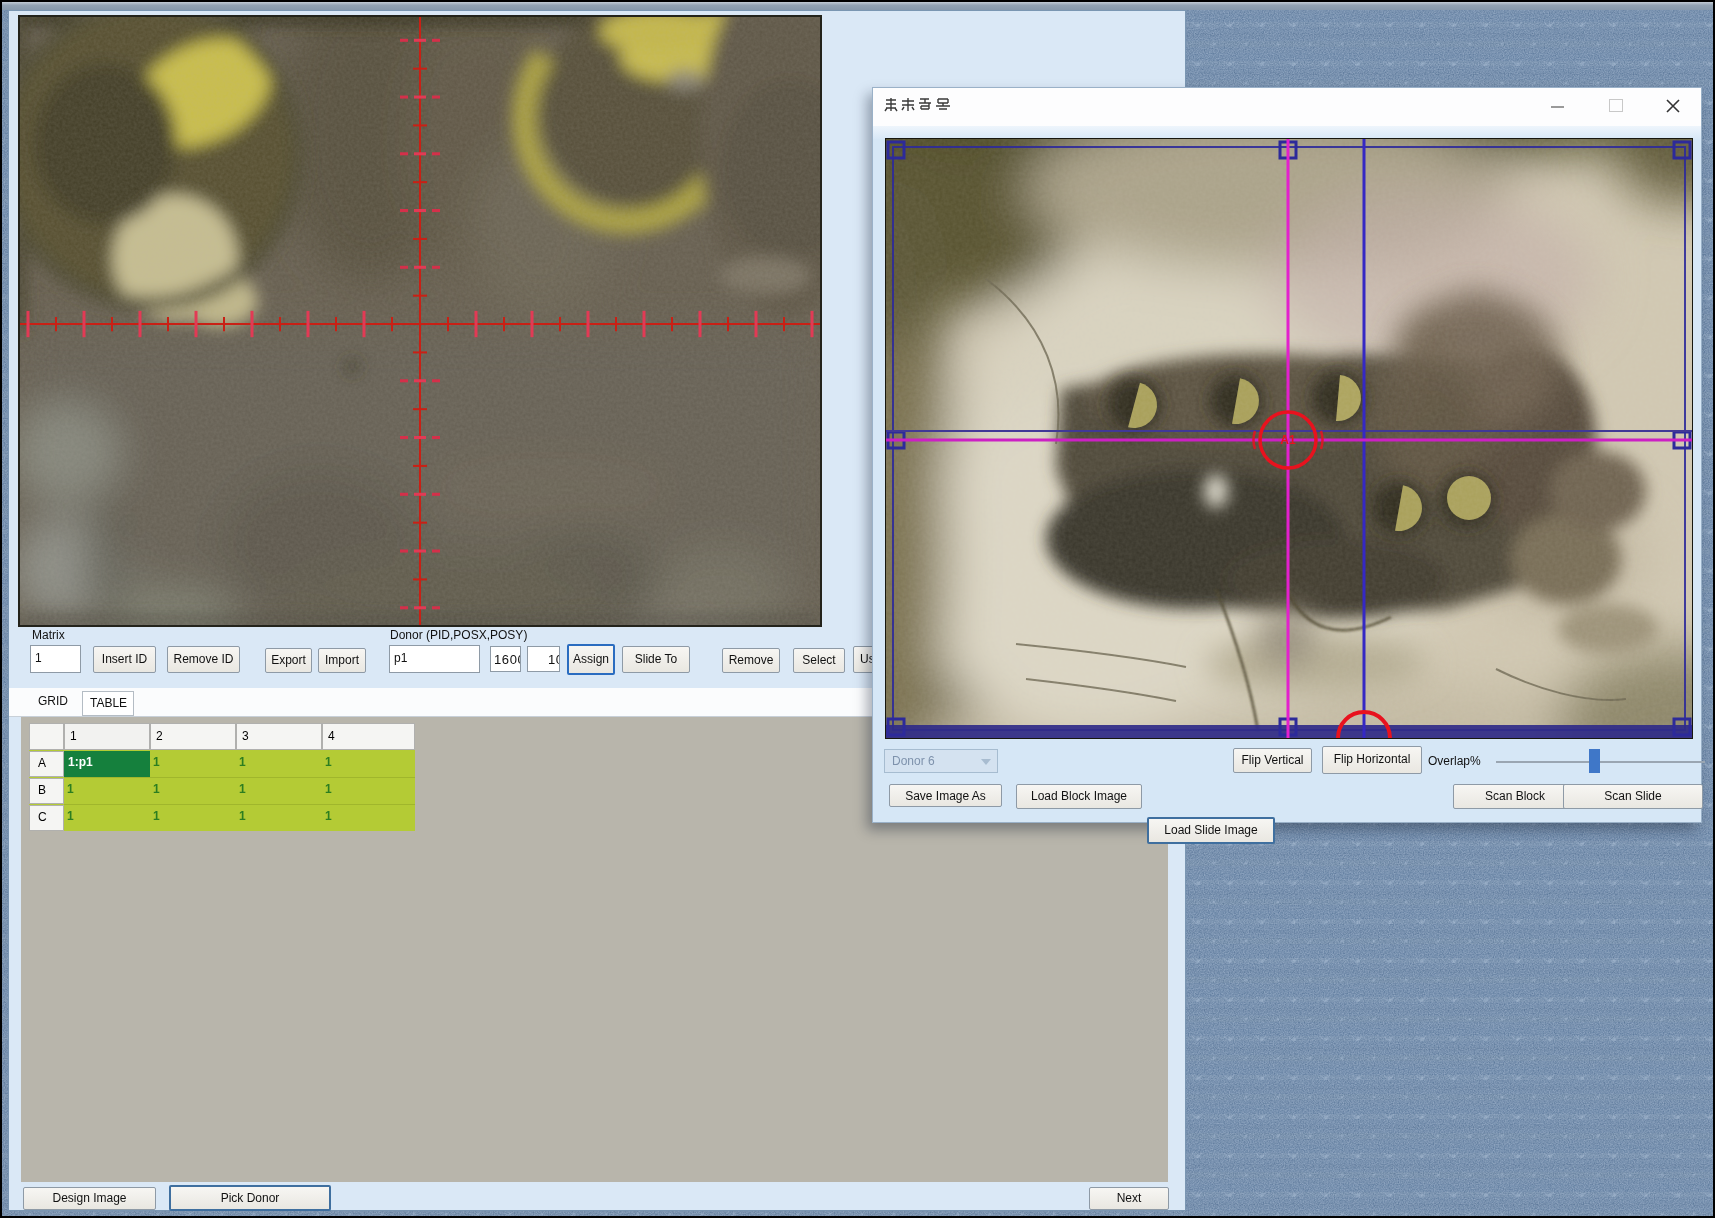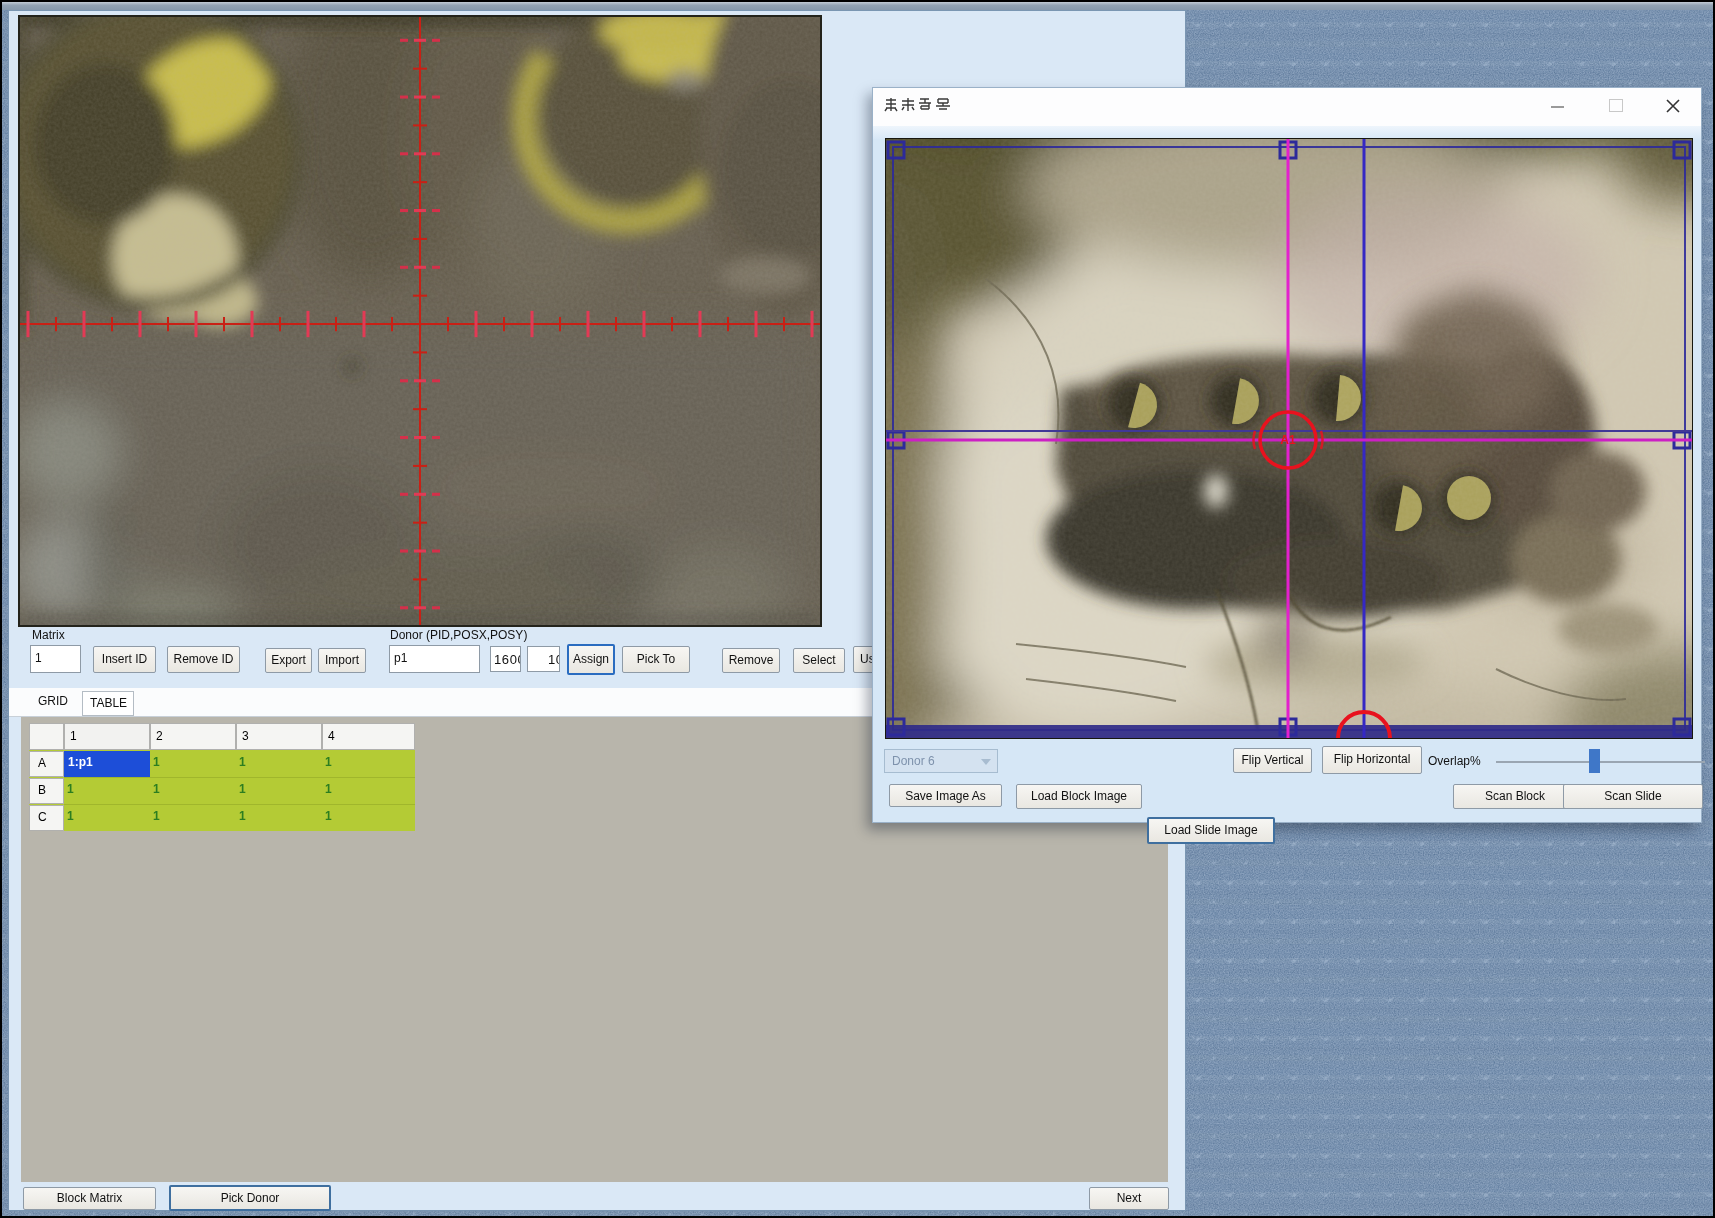--- a/index.html
+++ b/index.html
@@ -188,21 +188,21 @@
 <div class="inp" style="left:30px;top:645px;width:51px;height:28px;">1</div>
 <div class="btn" style="left:93px;top:646px;width:63px;height:27px;line-height:25px;">Insert ID</div>
 <div class="btn" style="left:167px;top:646px;width:73px;height:27px;line-height:25px;">Remove ID</div>
 <div class="btn" style="left:265px;top:648px;width:47px;height:25px;line-height:23px;">Export</div>
 <div class="btn" style="left:318px;top:648px;width:48px;height:25px;line-height:23px;">Import</div>
 <div class="lbl" style="left:390px;top:628px;">Donor (PID,POSX,POSY)</div>
 <div class="inp" style="left:389px;top:645px;width:91px;height:28px;">p1</div>
 <div class="inp" style="left:490px;top:646px;width:31px;height:26px;padding-left:3px;overflow:hidden;font-size:13px;letter-spacing:0.6px;">1600</div>
 <div class="inp" style="left:527px;top:646px;width:33px;height:26px;padding-left:20px;overflow:hidden;font-size:13px;letter-spacing:0.6px;">1000</div>
 <div class="btn" style="left:567px;top:644px;width:48px;height:31px;line-height:27px;border:2px solid #2a6cc0;">Assign</div>
-<div class="btn" style="left:622px;top:646px;width:68px;height:27px;line-height:25px;">Pick To</div>
+<div class="btn" style="left:622px;top:646px;width:68px;height:27px;line-height:25px;">Slide To</div>
 <div class="btn" style="left:722px;top:648px;width:58px;height:25px;line-height:23px;">Remove</div>
 <div class="btn" style="left:793px;top:648px;width:52px;height:25px;line-height:23px;">Select</div>
 <div class="btn" style="left:853px;top:646px;width:40px;height:27px;line-height:25px;text-align:left;padding-left:6px;">Us</div>
 
 <div class="abs" style="left:9px;top:688px;width:864px;height:29px;background:#fbfcfd;border-bottom:1px solid #c8d0d8;"></div>
 <div class="lbl" style="left:38px;top:694px;font-size:12px;">GRID</div>
 <div class="abs" style="left:82px;top:691px;width:52px;height:25px;border:1px solid #b4bcc4;background:#fff;"></div>
 <div class="lbl" style="left:90px;top:696px;font-size:12px;">TABLE</div>
 
 <div class="abs" style="left:21px;top:717px;width:1147px;height:465px;background:#b8b5ab;"></div>
@@ -215,35 +215,35 @@
   <div class="abs" style="left:207px;top:0;width:86px;height:27px;background:#f5f5f3;border:1px solid #b0b0ae;padding:5px 0 0 5px;">3</div>
   <div class="abs" style="left:293px;top:0;width:93px;height:27px;background:#f5f5f3;border:1px solid #b0b0ae;padding:5px 0 0 5px;">4</div>
 
   <div class="abs" style="left:0;top:28px;width:35px;height:26px;background:#f5f5f3;border:1px solid #b0b0ae;padding:4px 0 0 8px;">A</div>
   <div class="abs" style="left:0;top:55px;width:35px;height:26px;background:#f5f5f3;border:1px solid #b0b0ae;padding:4px 0 0 8px;">B</div>
   <div class="abs" style="left:0;top:82px;width:35px;height:26px;background:#f5f5f3;border:1px solid #b0b0ae;padding:4px 0 0 8px;">C</div>
 
   <div class="abs" style="left:35px;top:28px;width:351px;height:80px;background:#b4cb35;"></div>
   <div class="abs" style="left:35px;top:54px;width:351px;height:1px;background:#a0b62c;"></div>
   <div class="abs" style="left:35px;top:81px;width:351px;height:1px;background:#a0b62c;"></div>
-  <div class="abs" style="left:35px;top:28px;width:86px;height:26px;background:#1d4ed8;color:#fff;padding:4px 0 0 4px;font-weight:bold;">1:p1</div>
+  <div class="abs" style="left:35px;top:28px;width:86px;height:26px;background:#15803d;color:#fff;padding:4px 0 0 4px;font-weight:bold;">1:p1</div>
   <div class="abs" style="left:124px;top:32px;color:#2c7e20;font-weight:bold;">1</div>
   <div class="abs" style="left:210px;top:32px;color:#2c7e20;font-weight:bold;">1</div>
   <div class="abs" style="left:296px;top:32px;color:#2c7e20;font-weight:bold;">1</div>
   <div class="abs" style="left:38px;top:59px;color:#2c7e20;font-weight:bold;">1</div>
   <div class="abs" style="left:124px;top:59px;color:#2c7e20;font-weight:bold;">1</div>
   <div class="abs" style="left:210px;top:59px;color:#2c7e20;font-weight:bold;">1</div>
   <div class="abs" style="left:296px;top:59px;color:#2c7e20;font-weight:bold;">1</div>
   <div class="abs" style="left:38px;top:86px;color:#2c7e20;font-weight:bold;">1</div>
   <div class="abs" style="left:124px;top:86px;color:#2c7e20;font-weight:bold;">1</div>
   <div class="abs" style="left:210px;top:86px;color:#2c7e20;font-weight:bold;">1</div>
   <div class="abs" style="left:296px;top:86px;color:#2c7e20;font-weight:bold;">1</div>
 </div>
 
-<div class="btn" style="left:23px;top:1187px;width:133px;height:23px;">Block Matrix</div>
+<div class="btn" style="left:23px;top:1187px;width:133px;height:23px;">Design Image</div>
 <div class="btn" style="left:169px;top:1185px;width:162px;height:26px;line-height:22px;border:2px solid #3f6f9f;">Pick Donor</div>
 <div class="btn" style="left:1089px;top:1187px;width:80px;height:23px;">Next</div>
 
 <div class="abs" id="dialog" style="left:872px;top:87px;width:830px;height:736px;background:#d6e7f6;border:1px solid #9ab1c8;box-shadow:-5px 7px 12px rgba(10,20,40,0.35);"></div>
 <div class="abs" style="left:873px;top:88px;width:828px;height:38px;background:#fdfdfe;"></div>
 <div class="abs" style="left:873px;top:126px;width:828px;height:13px;background:linear-gradient(#eef5fc,#d8e8f7);"></div>
 <svg class="abs" style="left:883px;top:96px;" width="70" height="18" viewBox="0 0 70 18">
   <g stroke="#3a3a3a" stroke-width="1.4" fill="none">
     <path d="M3 4 H13 M3 8 H13 M3 12 H13 M8 2 V15 M4 12 L2 15 M12 12 L14 15"></path>
     <path d="M25 2 V15 M19 5 H31 M19 9 H31 M21 11 L19 14 M29 11 L31 14"></path>

